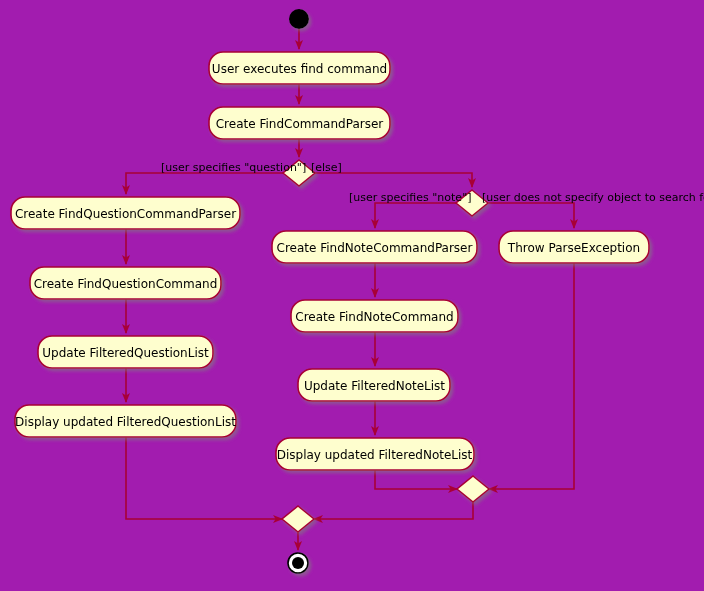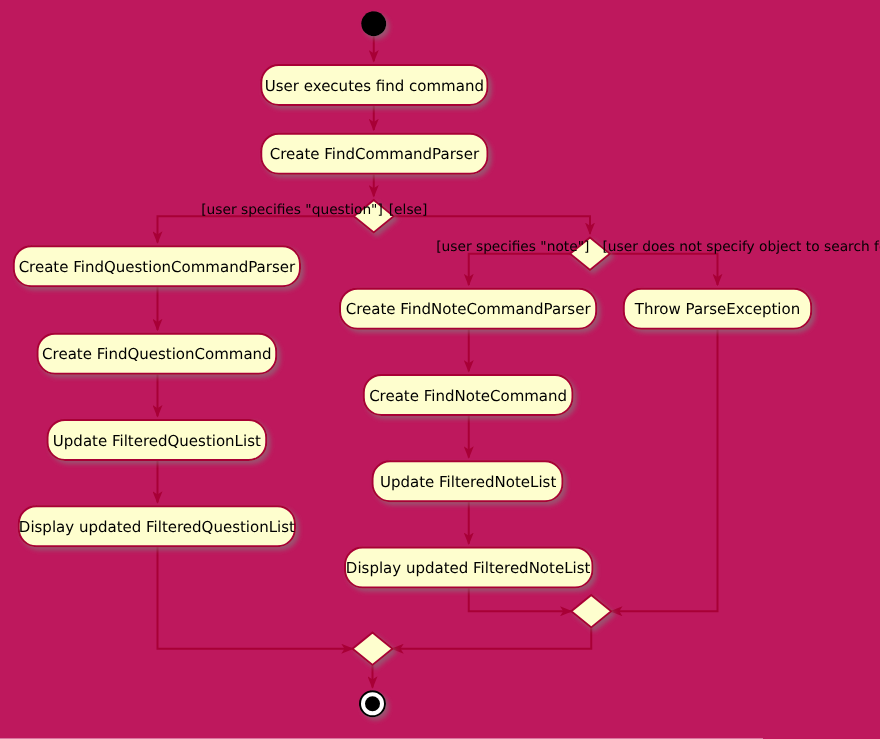--- a/index.html
+++ b/index.html
@@ -8,21 +8,21 @@
     padding: 0;
     background: #FFFFFF;
   }
   body {
     font-family: "DejaVu Sans", sans-serif;
   }
   #canvas {
     position: relative;
     width: 704px;
     height: 591px;
-    background: #be185d;
+    background: #a21caf;
     overflow: hidden;
   }
   #diagram-svg {
     position: absolute;
     left: 0;
     top: 0;
     width: 704px;
     height: 591px;
   }
   .edge-label {

